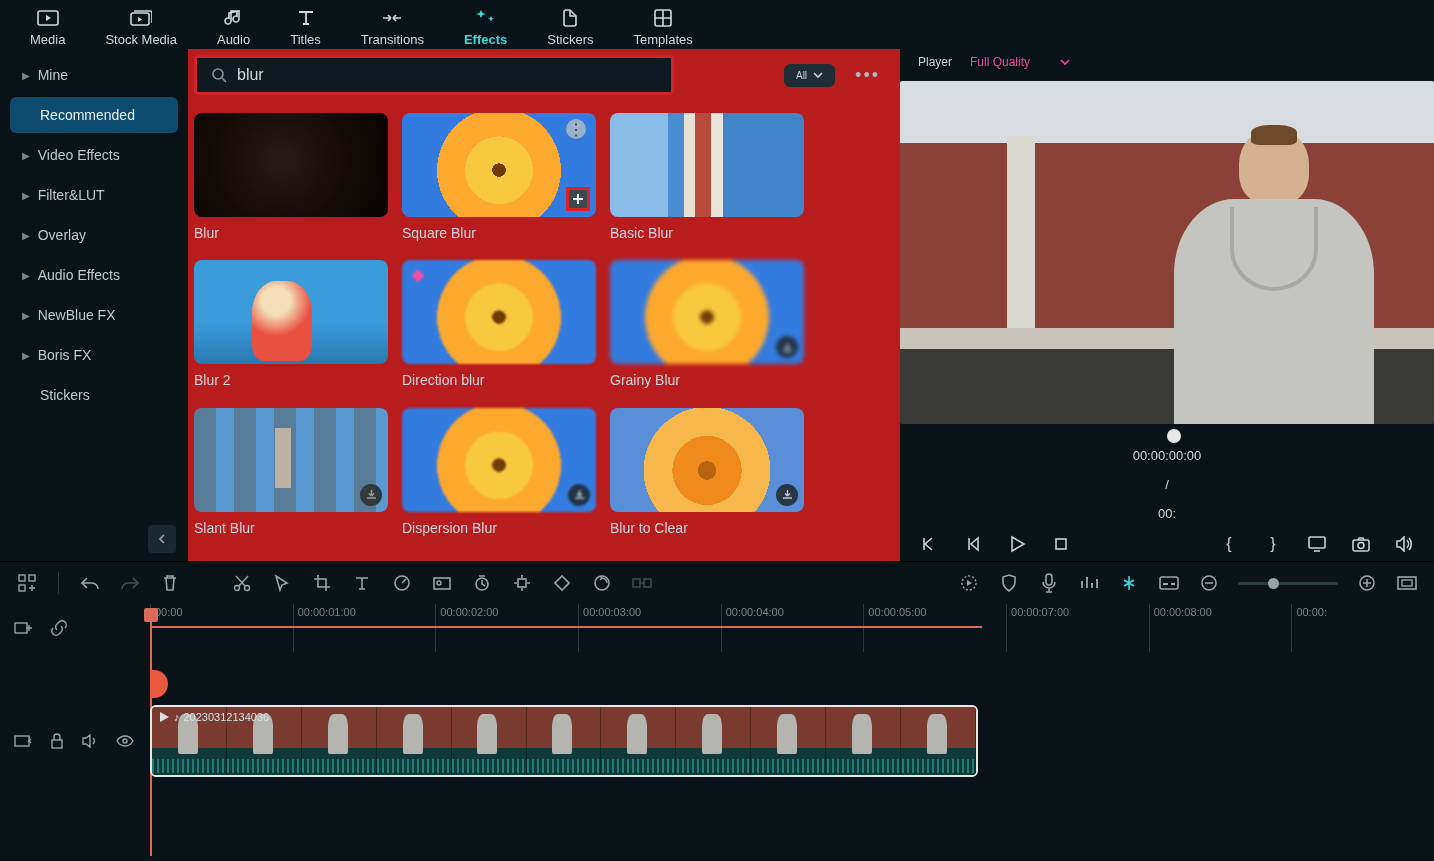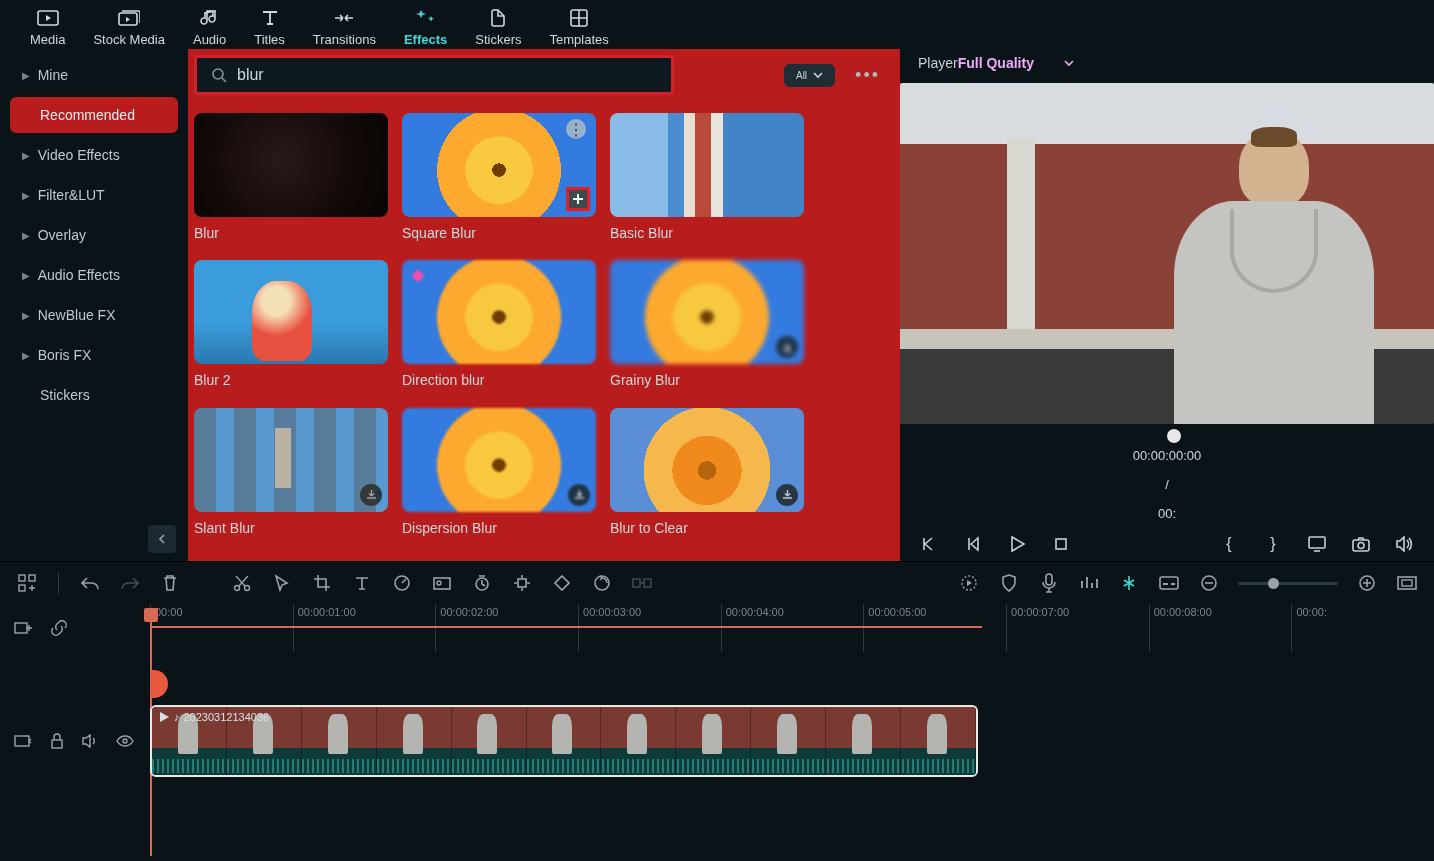--- a/index.html
+++ b/index.html
@@ -1,29 +1,29 @@
 <!DOCTYPE html>
 <html><head>
 <meta charset="utf-8">
 <style>
 * { margin: 0; padding: 0; box-sizing: border-box; font-family: -apple-system, BlinkMacSystemFont, "Segoe UI", Arial, sans-serif; }
 body { background: #0a1418; color: #c8d0d4; overflow: hidden; width: 1434px; height: 861px; }
 
 
-.top-nav { display: flex; align-items: center; gap: 28px; padding: 6px 30px 2px 30px; background: #0a1418; }
+.top-nav { display: flex; align-items: center; gap: 40px; padding: 6px 30px 2px 30px; background: #0a1418; }
 .nav-tab { display: flex; flex-direction: column; align-items: center; gap: 2px; cursor: pointer; color: #d0d8dc; }
 .nav-tab.active { color: #3dd9d6; font-weight: bold; }
 .nav-tab .icon { width: 24px; height: 24px; display: flex; align-items: center; justify-content: center; }
 .nav-tab .label { font-size: 13px; }
 
 
 .main { display: flex; height: 512px; }
 .left-panel { width: 188px; background: #0a1418; padding: 8px 10px; display:flex; flex-direction:column; }
 .side-item { display: flex; align-items: center; gap: 8px; padding: 10px 12px; border-radius: 6px; font-size: 14px; color: #c0c8cc; cursor: pointer; margin-bottom:4px;}
-.side-item.active { background: #b91c1c; color:#e8f0f2; }
+.side-item.active { background: #0c4a6e; color:#e8f0f2; }
 .side-item .arrow { font-size:10px; color:#7a8488; }
 .collapse-btn { align-self:flex-end; width:28px; height:28px; background:#1a2a30; border-radius:4px; display:flex; align-items:center; justify-content:center; color:#9aa4a8; margin-top:auto; margin-right:2px; cursor:pointer;}
 
 .center-panel { flex: 1; background: #b91c1c; padding: 6px 14px 0 6px; position:relative; }
 .search-row { display:flex; align-items:center; gap:14px; margin-bottom:18px; }
 .search-box { flex:1; display:flex; align-items:center; gap:10px; padding:8px 14px; border:3px solid #d1242a; border-radius:4px; background:#0e1a20; max-width:480px; }
 .search-box input { background:transparent; border:none; outline:none; color:#d0d8dc; font-size:16px; flex:1; }
 .filter-dd { display:flex; align-items:center; gap:6px; background:#1e2e34; padding:6px 12px; border-radius:6px; font-size:10px; cursor:pointer; margin-left:auto;}
 .more-btn { color:#b0b8bc; font-size:18px; letter-spacing:2px; cursor:pointer; padding:0 6px;}
 
@@ -44,22 +44,22 @@
 .th-flower2 { background: radial-gradient(circle at 50% 60%, #b6640e 0 8%, #f08a1c 8% 30%, #f6b84c 30% 55%, #5a8ed6 55% 100%);}
 .th-light { background: linear-gradient(90deg,#8abce8 0 30%,#4a8cd0 30% 38%,#e8e0d0 38% 44%,#b84a3c 44% 52%,#e8e4dc 52% 58%,#4284c8 58% 100%);}
 .th-woman { background: linear-gradient(180deg,#3a9cda 0 60%,#2a78b0 100%); position:relative;}
 .th-woman::after{content:""; position:absolute; left:30%; top:20%; width:60px; height:80px; background:radial-gradient(circle at 40% 25%,#f4e0b8 0 20%,#e85040 50% 100%); border-radius:40% 40% 20% 20%;}
 .th-mosaic { background:#5a98d0; position:relative; filter:blur(0.5px);}
 .th-mosaic::before{content:"";position:absolute;left:42%;top:20%;width:16px;height:60px;background:#e8e4dc;}
 .th-mosaic::after{content:"";position:absolute;inset:0;background:repeating-linear-gradient(90deg,rgba(80,60,30,0.3) 0 22px,transparent 22px 40px);}
 
 
 .player-panel { width: 534px; background:#0a1418; display:flex; flex-direction:column; }
-.player-head { display:flex; align-items:center; padding:6px 18px; font-size:14px;}
-.quality-dd { display:flex; align-items:center; gap:30px; cursor:pointer; color:#f0abfc;font-weight:bold;}
+.player-head { display:flex; align-items:center; gap:18px; padding:6px 18px; font-size:12px;}
+.quality-dd { display:flex; align-items:center; gap:30px; cursor:pointer; color:#ec4899;}
 .preview { flex:1; margin:6px 0 0 0; background:linear-gradient(180deg,#d8dce0 0 18%,#8a4238 18% 72%,#c8c4bc 72% 78%,#3a3a38 78% 100%); position:relative; border-radius:2px; overflow:hidden;}
 .preview .man{position:absolute; right:8%; top:14%; width:44%; height:82%;}
 .preview .head{width:70px;height:76px;background:#d4b290;border-radius:46% 46% 40% 40%;margin:0 auto;position:relative;}
 .preview .hair{position:absolute;top:-4px;left:12px;width:46px;height:20px;background:#6a4a2a;border-radius:40% 40% 20% 20%;}
 .preview .hoodie{width:200px;height:250px;background:#c4c4c0;border-radius:30% 30% 6% 6%;margin:-6px auto 0;position:relative;}
 .preview .hoodie::before{content:"";position:absolute;left:50%;top:8px;transform:translateX(-50%);width:80px;height:80px;border:4px solid #a8a8a4;border-radius:0 0 50% 50%;border-top:none;}
 .preview .fence{position:absolute;left:20%;top:16%;width:28px;height:56%;background:#d8d8d0;}
 .scrub { display:flex; align-items:center; gap:14px; padding:10px 18px 4px;flex-direction:column;}
 .scrub-track{flex:1;height:4px;background:#2a3a40;border-radius:2px;position:relative;}
 .scrub-thumb{position:absolute;left:0;top:-5px;width:14px;height:14px;background:#e8e8e8;border-radius:50%;}

